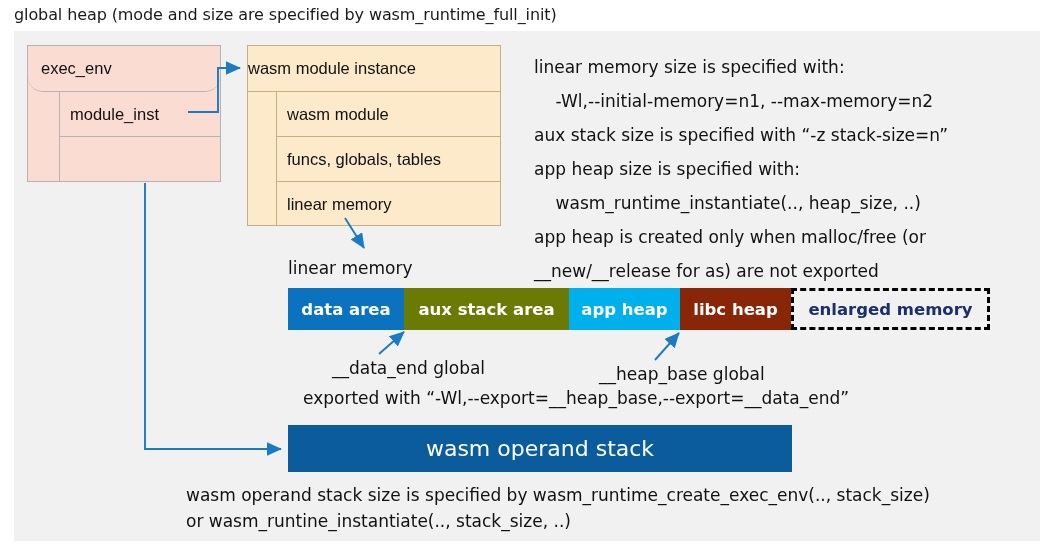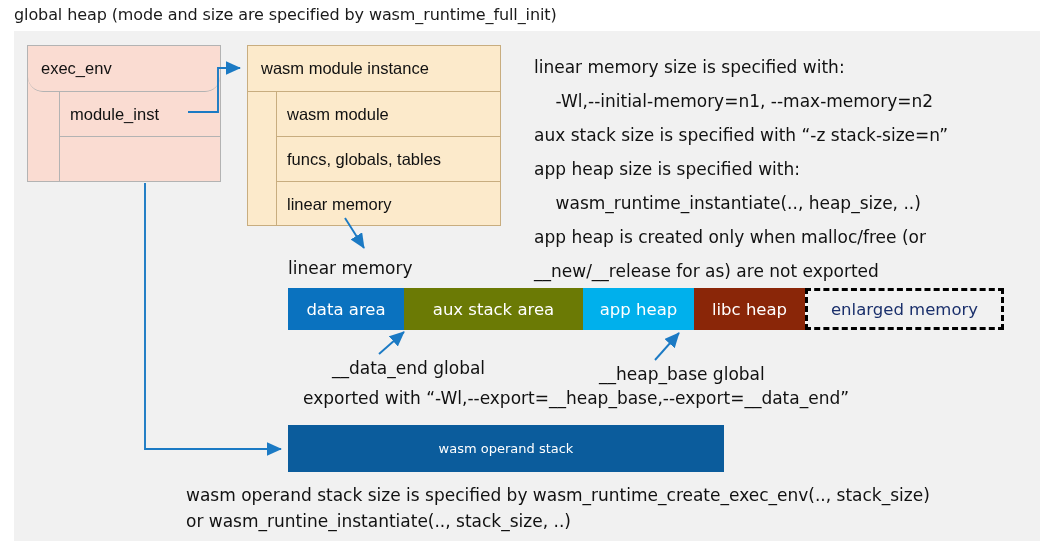--- a/index.html
+++ b/index.html
@@ -55,21 +55,21 @@
     padding-left:11px;
   }
 
   
   .or-outer{
     left:247px;top:45px;width:254px;height:181px;
     background:#fceacb;border:1px solid #c8ad7f;
   }
   .or-head{
     position:absolute;left:0;top:0;width:100%;height:46px;
-    border-bottom:1px solid #c8ad7f;padding-left:13px;
+    border-bottom:1px solid #c8ad7f;
   }
   .or-gutter{
     position:absolute;left:0;top:46px;width:28px;height:134px;
     border-right:1px solid #c8ad7f;
   }
   .or-sub{
     position:absolute;left:28px;width:225px;height:45px;
     padding-left:11px;border-bottom:1px solid #c8ad7f;
   }
   .or-sub.s1{top:46px;}
@@ -91,40 +91,41 @@
 
   
   .membar{
     position:absolute;left:288px;top:288px;height:42px;
     display:flex;align-items:stretch;
   }
   .seg{
     display:flex;align-items:center;justify-content:center;
     color:#ffffff;font-size:16.5px;white-space:nowrap;
     box-sizing:border-box;
+    font-weight:bold;
   }
   .seg.dashed{
     background:#f1f1f1;border:3px dashed #000000;
     color:#1a2f6b;
   }
 
   
   .ann{
     position:absolute;font-size:17px;color:#111;white-space:nowrap;
   }
   .ann-data-end{left:332px;top:358px;}
   .ann-heap-base{left:599px;top:364px;}
   .ann-export{left:303px;top:388px;}
 
   
   .opstack{
-    position:absolute;left:288px;top:425px;width:436px;height:47px;
+    position:absolute;left:288px;top:425px;width:504px;height:47px;
     background:#0b5c9c;
     display:flex;align-items:center;justify-content:center;
-    color:#ffffff;font-size:13px;white-space:nowrap;
+    color:#ffffff;font-size:22px;white-space:nowrap;
   }
 
   .bottom{
     position:absolute;left:186px;top:482px;
     font-size:17px;line-height:26px;color:#111;white-space:pre;
   }
 
   svg.overlay{position:absolute;left:0;top:0;width:1054px;height:547px;pointer-events:none;}
 </style>
 </head>
@@ -169,21 +170,21 @@
     wasm_runtime_instantiate(.., heap_size, ..)
 app heap is created only when malloc/free (or
 __new/__release for as) are not exported</div>
 
   <div class="lm-caption">linear memory</div>
 
   <div class="membar">
       <div class="seg" style="width: 116px; background: rgb(10, 114, 191);">
         <span>data area</span>
       </div>
-      <div class="seg" style="width: 179px; background: rgb(107, 122, 5);">
+      <div class="seg" style="width: 165px; background: rgb(107, 122, 5);">
         <span>aux stack area</span>
       </div>
       <div class="seg" style="width: 111px; background: rgb(0, 176, 236);">
         <span>app heap</span>
       </div>
       <div class="seg" style="width: 111px; background: rgb(138, 38, 8);">
         <span>libc heap</span>
       </div>
       <div class="seg dashed" style="width: 199px; background: rgb(241, 241, 241); color: rgb(26, 47, 107);">
         <span>enlarged memory</span>

